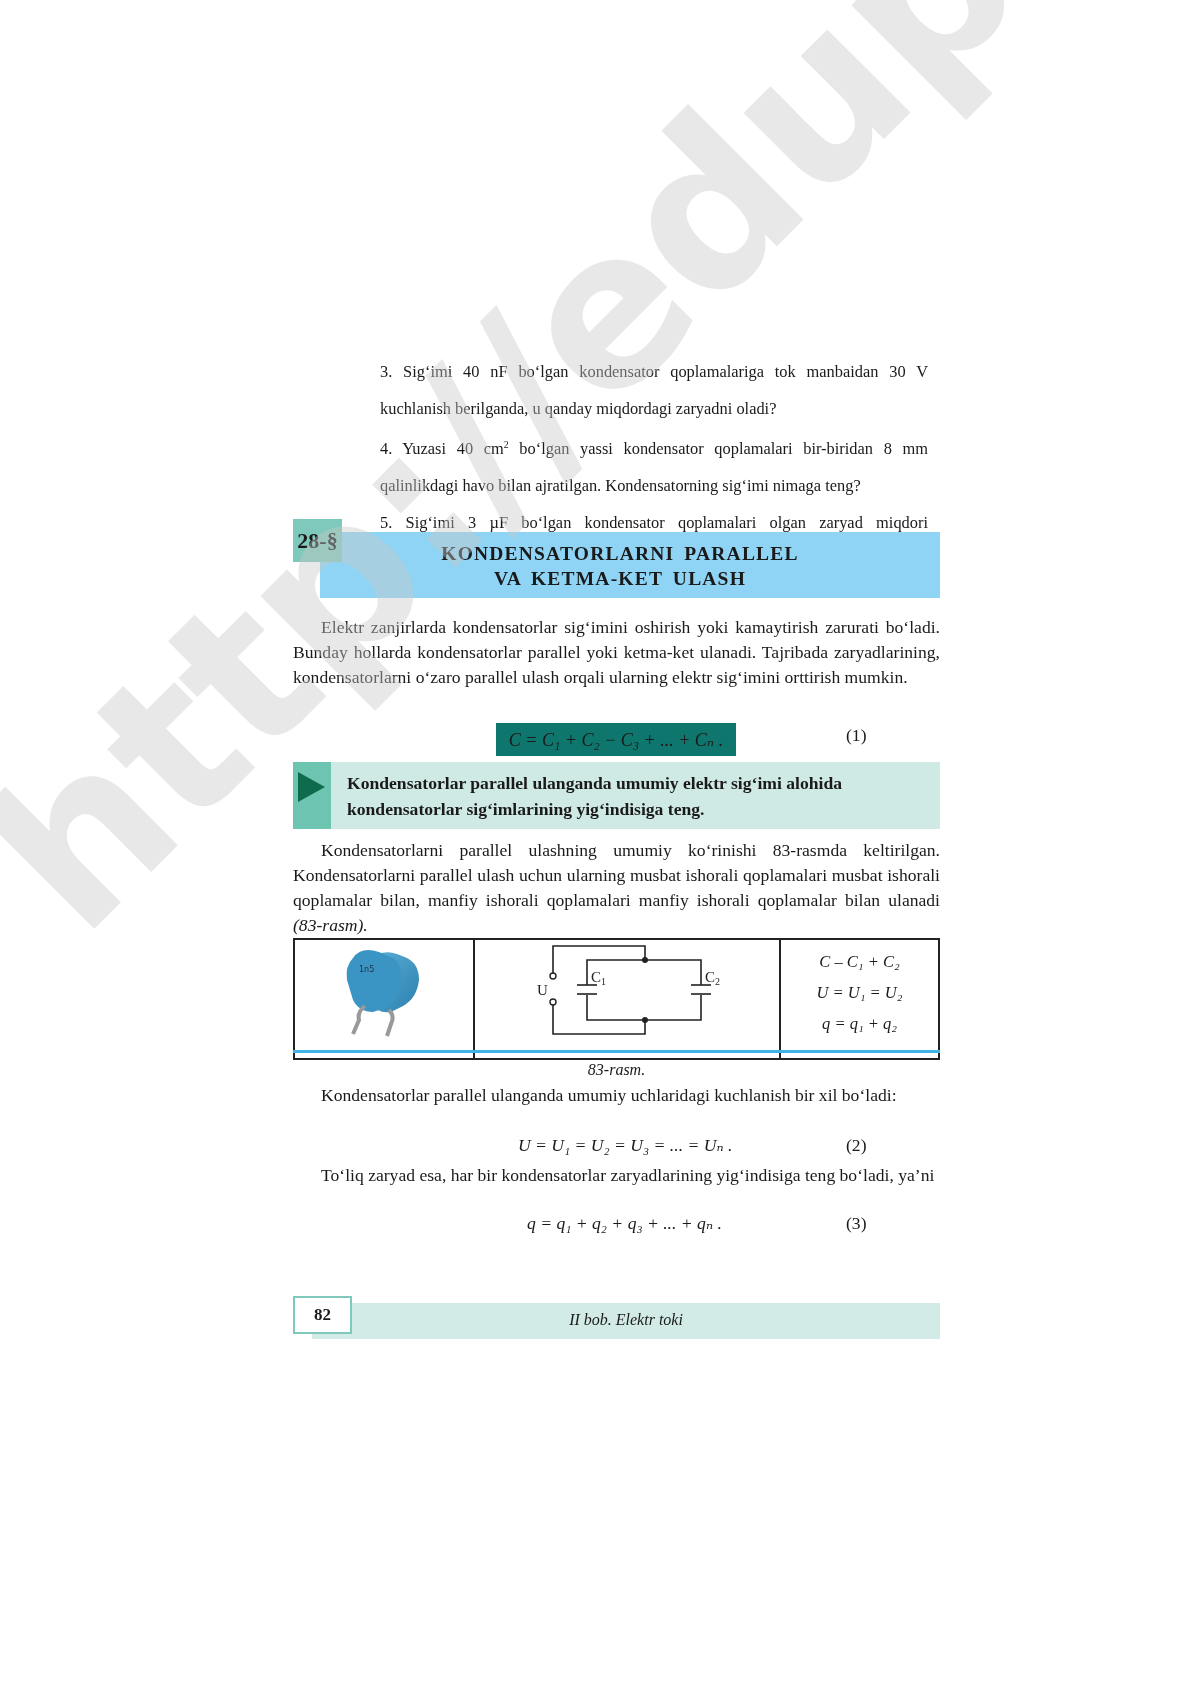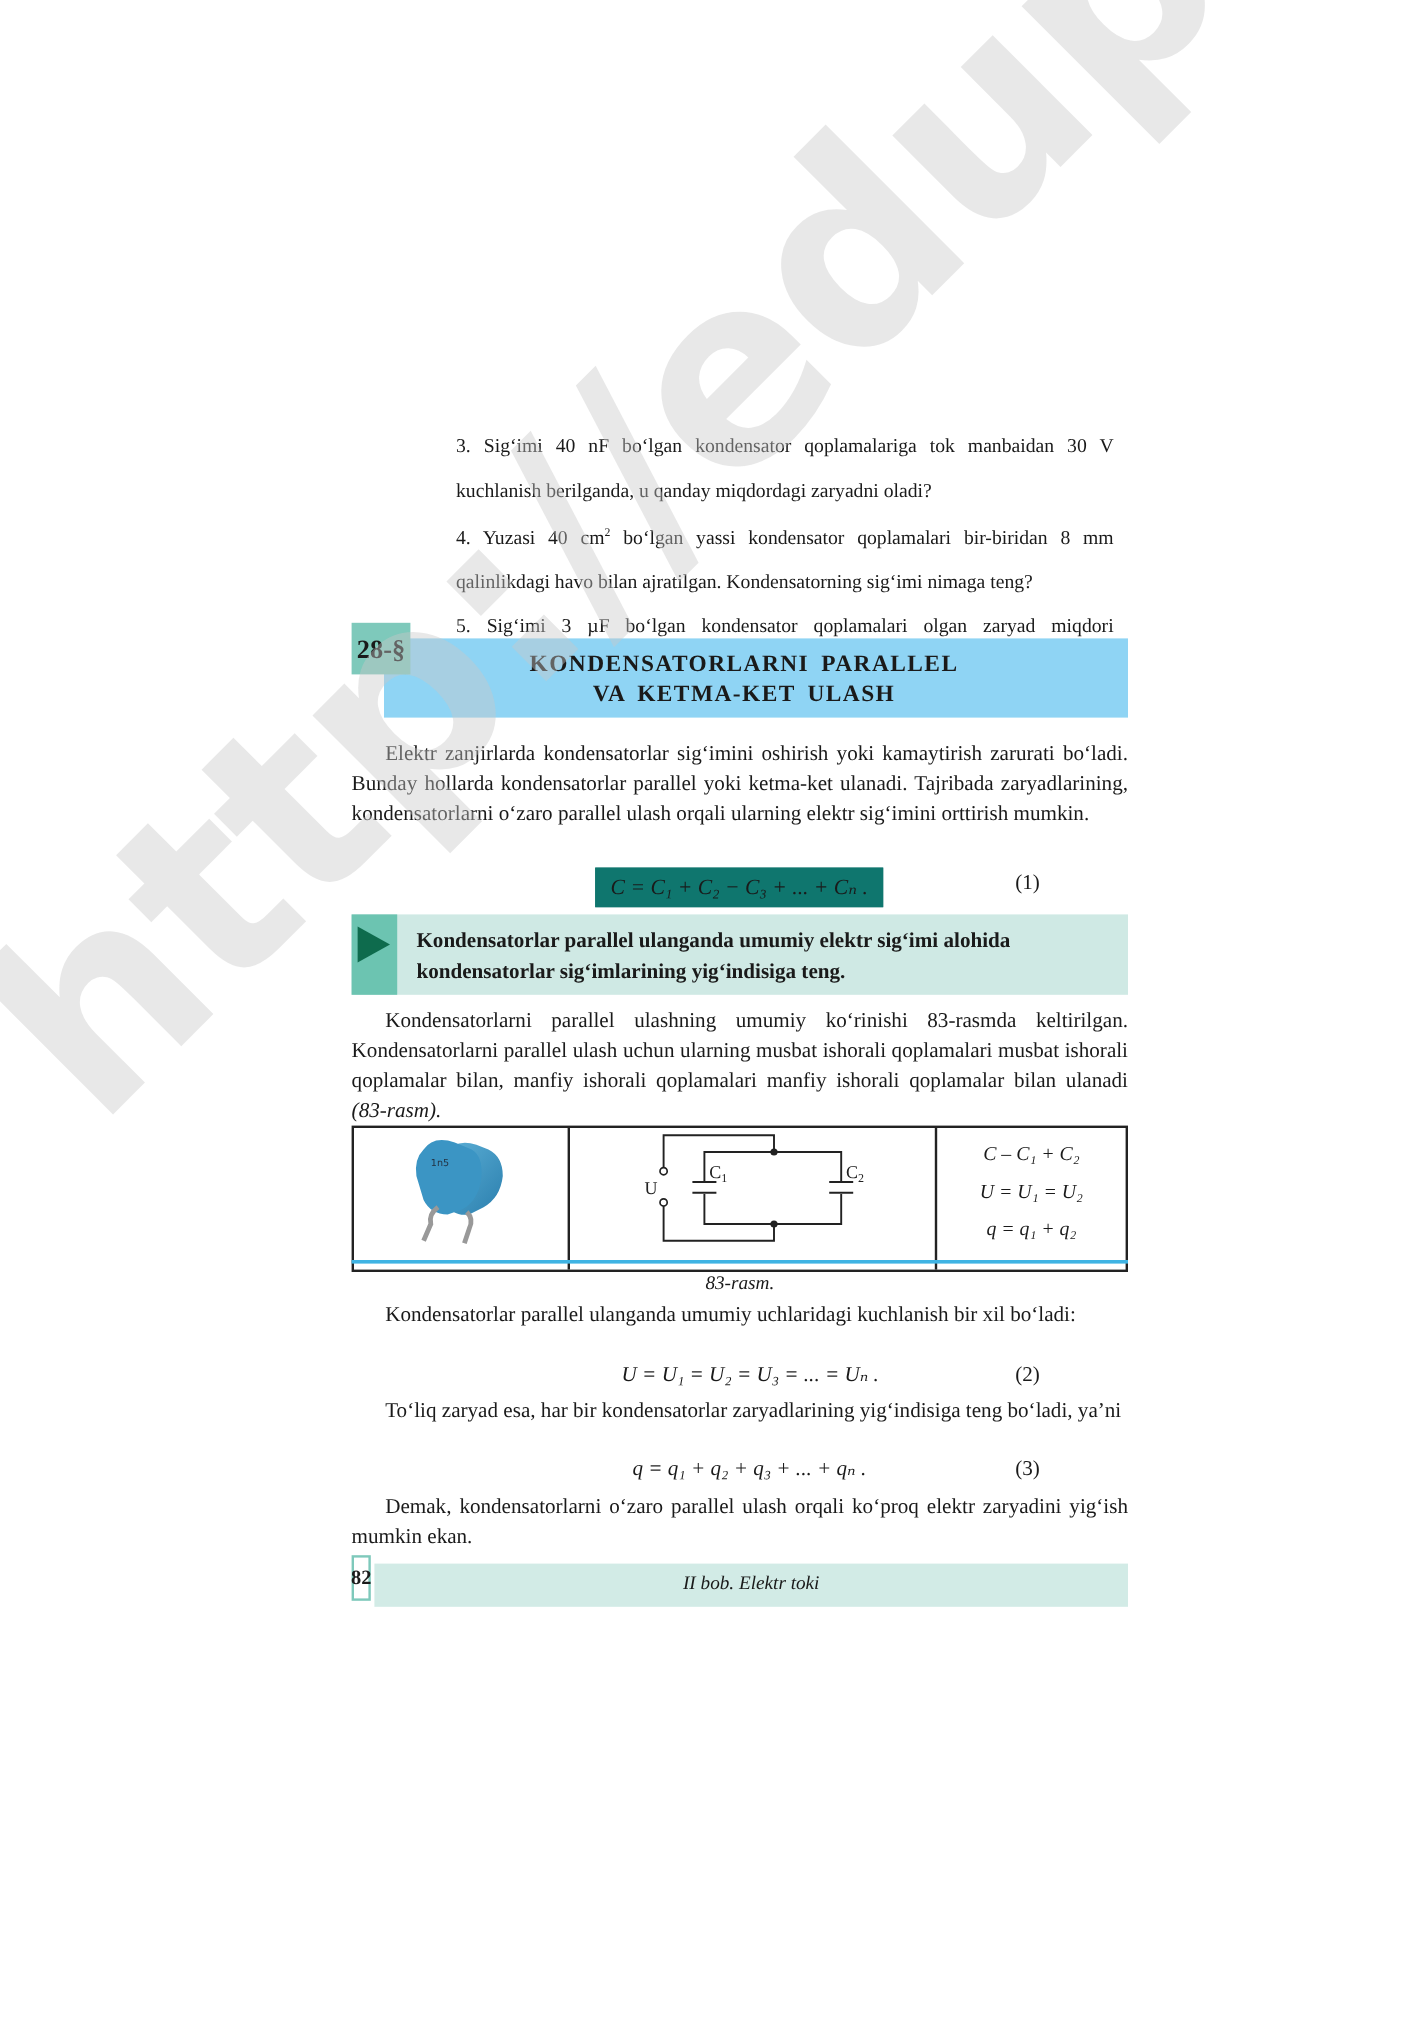--- a/index.html
+++ b/index.html
@@ -73,21 +73,21 @@
   .fig-cell.c3 { flex:1;border-radius:31px; }
   .fig-eqs { position:absolute; left:0; right:0; top:6px; text-align:center; font-style:italic; font-size:16.5px; line-height:31px; }
   .fig-underline { position:absolute; left:293px; top:1050px; width:647px; height:3px; background:#3fb3e3; }
   .caption { position:absolute; left:293px; width:647px; top:1061px; text-align:center; font-style:italic; font-size:16px; }
 
   .formula-line { position:absolute; font-style:italic; font-size:17.6px; }
 
   
   .footer-band { position:absolute; left:312px; top:1303px; width:628px; height:36px; background:#d2ebe6; }
   .footer-num {
-    position:absolute; left:293px; top:1296px; width:16px; height:38px;
+    position:absolute; left:293px; top:1296px; width:59px; height:38px;
     background:#fff; border:2px solid #7ec9bb; box-sizing:border-box;
     font-weight:bold; font-size:17px; display:flex; align-items:center; justify-content:center; z-index:2;
   }
   .footer-text { position:absolute; left:312px; top:1311px; width:628px; text-align:center; font-style:italic; font-size:16px; }
 
   
   .watermark {
     position:absolute; left:-60px; top:800px; width:1500px;
     transform:rotate(-45deg); transform-origin:0 0;
     font-family:"DejaVu Sans", sans-serif; font-size:215px; font-weight:bold;
@@ -188,20 +188,19 @@
   <div class="caption">83-rasm.</div>
 
   <p class="col p indent lastline" style="top:1083px;">Kondensatorlar parallel ulanganda umumiy uchlaridagi kuchlanish bir xil bo‘ladi:</p>
   <div class="formula-line" style="left:518px; top:1135px;">U = U₁ = U₂ = U₃ = ... = Uₙ .</div>
   <div class="eqnum" style="left:846px; top:1135px;">(2)</div>
 
   <p class="col p indent lastline" style="top:1163px;">To‘liq zaryad esa, har bir kondensatorlar zaryadlarining yig‘indisiga teng bo‘ladi, ya’ni</p>
   <div class="formula-line" style="left:527px; top:1213px;">q = q₁ + q₂ + q₃ + ... + qₙ .</div>
   <div class="eqnum" style="left:846px; top:1213px;">(3)</div>
 
-  <p class="col p indent lastline" style="top:1243px;">Demak, kondensatorlarni o‘zaro parallel ulash orqali ko‘proq elektr  zaryadini yig‘ish mumkin ekan.</p>
 
   <div class="footer-band"></div>
   <div class="footer-num">82</div>
   <div class="footer-text">II bob. Elektr toki</div>
 
   <div class="watermark">http://eduportal.uz</div>
 </div>
 
 </body></html>

